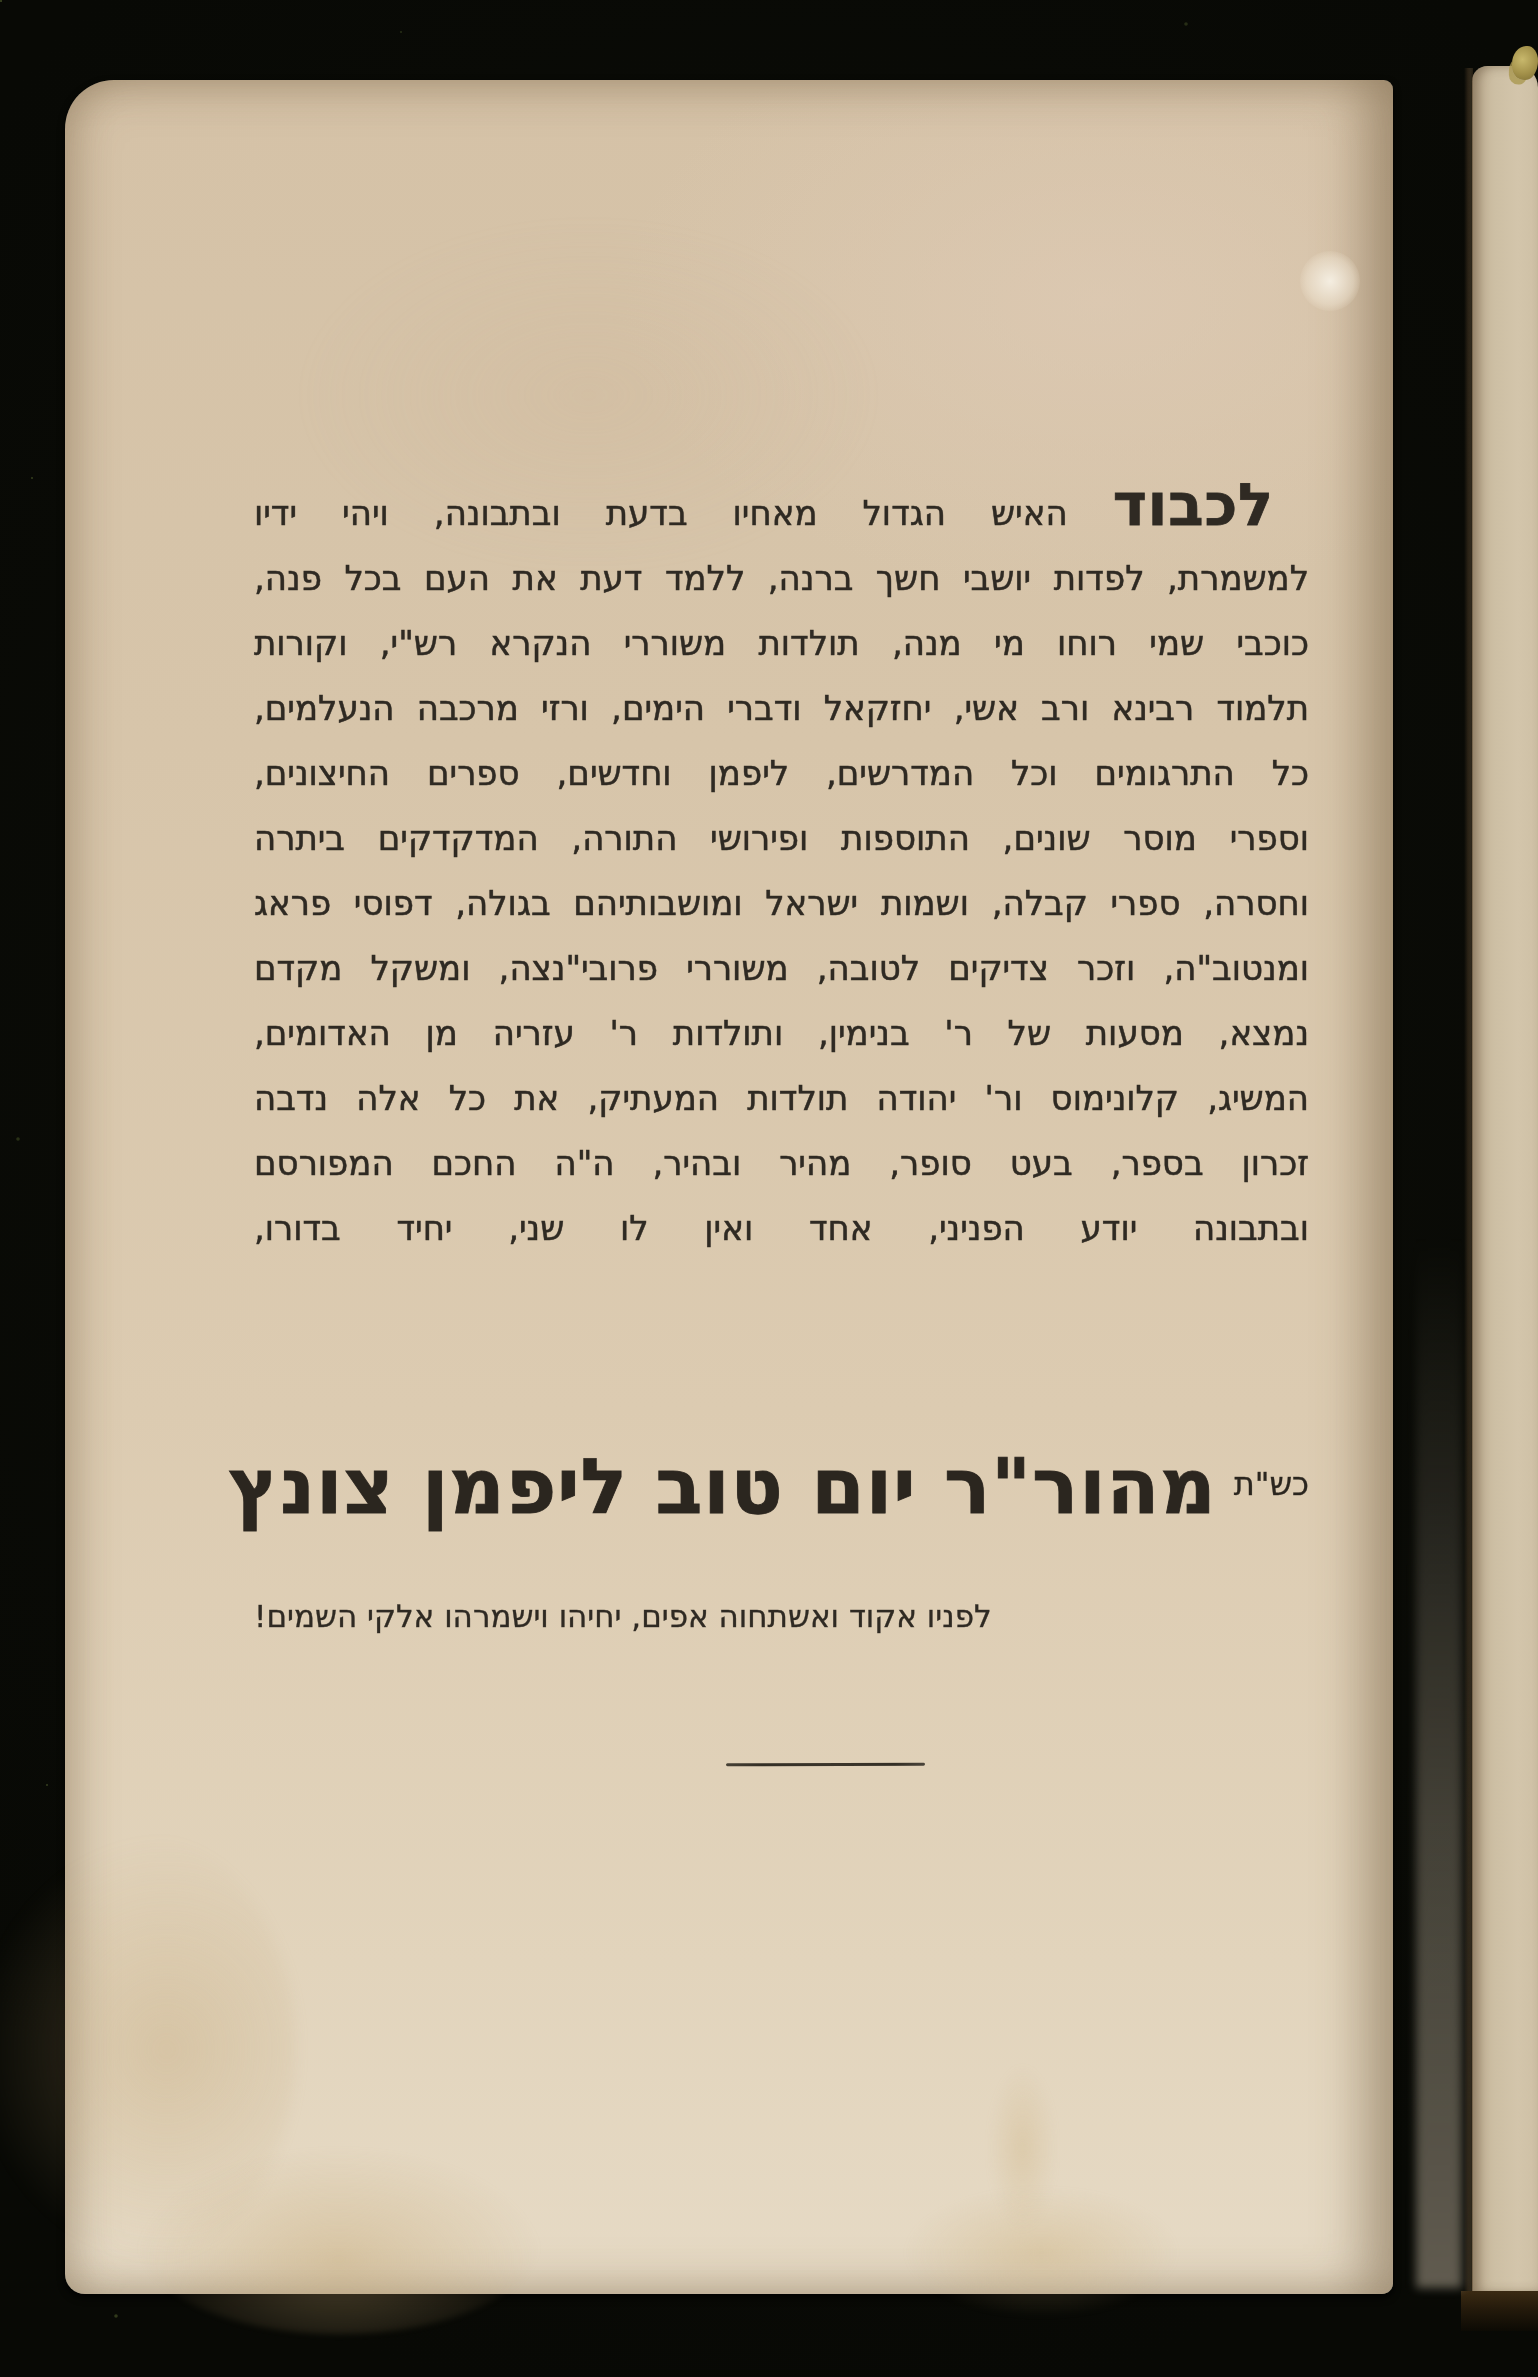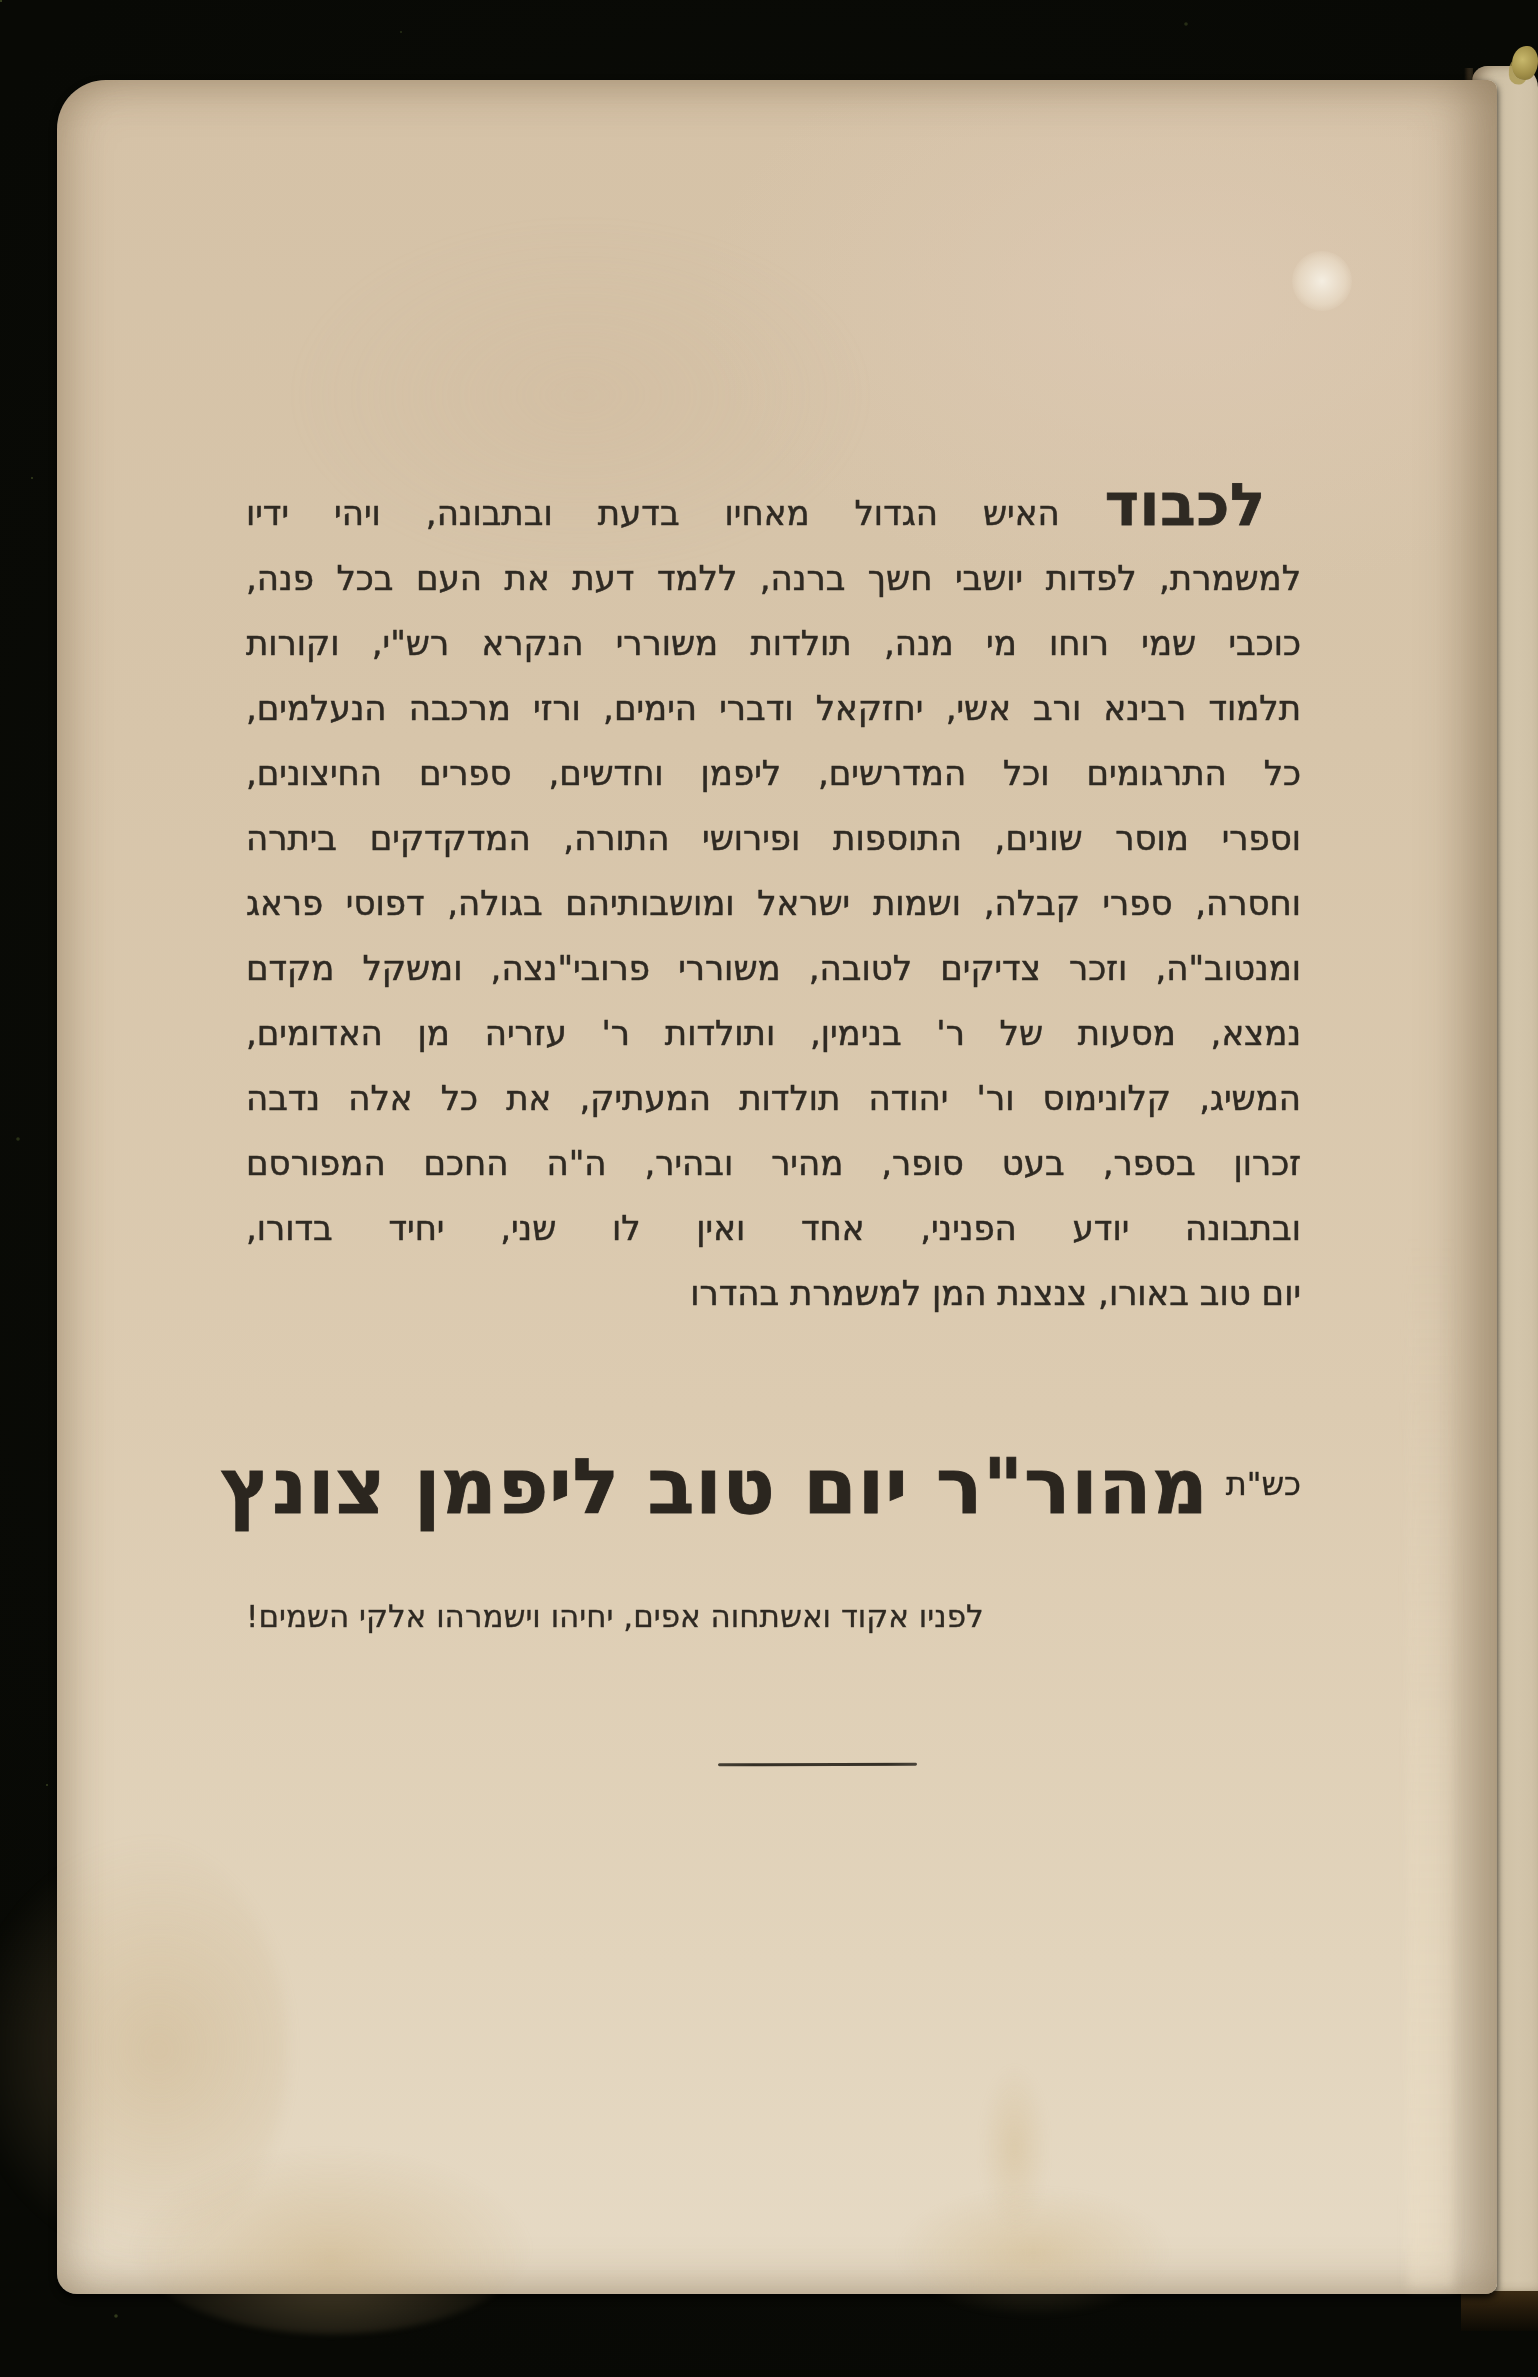--- a/index.html
+++ b/index.html
@@ -23,21 +23,21 @@
     box-shadow:inset 6.2px 0 10.8px rgba(80,62,40,.45);}
   .gutter-crease{position:absolute;left:1464px;top:68px;width:9.2px;height:2224px;
     background:linear-gradient(90deg,rgba(70,54,34,.0),rgba(70,54,34,.55) 45%,rgba(120,100,70,.35) 75%,rgba(70,54,34,.45));}
   .gutter-bottom{position:absolute;left:1461px;top:2291px;width:77px;height:40px;
     background:linear-gradient(180deg,#3a2a13 0%,#241a0b 45%,#0c0a04 100%);}
   .bookmark-thread{position:absolute;left:1512px;top:46px;width:26px;height:34px;
     background:radial-gradient(circle at 40% 40%, #c8b86c 0%, #a3914a 55%, #7d6d33 100%);
     border-radius:58% 42% 50% 50%/55% 45% 60% 40%;
     box-shadow:-6.2px 7.7px 0 -3.1px rgba(170,152,80,.8);}
   
-  .page{position:absolute;left:57px;top:80px;width:1440px;height:2214px;
+  .page{position:absolute;left:65px;top:80px;width:1328px;height:2214px;
     background:
       radial-gradient(ellipse 692px 431px at 78% 10%, rgba(224,204,184,.55), rgba(224,204,184,0) 70%),
       linear-gradient(180deg,#d5c2a7 0%,#d7c5aa 30%,#dccbb1 60%,#e2d4bc 85%,#e6dac5 100%);
     border-radius:49px 9.2px 10.8px 20px;
     box-shadow:inset 0 0 54px rgba(115,92,62,.28),
                inset -40px 0 49px -9.2px rgba(105,84,56,.38),
                inset 23px 0 35px -10.8px rgba(105,84,56,.22),
                0 3.1px 7.7px rgba(0,0,0,.8);}
   .stain{position:absolute;border-radius:50%;pointer-events:none;}
   .stain-a{left:74px;top:2069px;width:400px;height:185px;
@@ -104,21 +104,20 @@
       <div class="ded-line">כוכבי שמי רוחו מי מנה, תולדות משוררי הנקרא רש"י, וקורות</div>
       <div class="ded-line">תלמוד רבינא ורב אשי, יחזקאל ודברי הימים, ורזי מרכבה הנעלמים,</div>
       <div class="ded-line">כל התרגומים וכל המדרשים, ליפמן וחדשים, ספרים החיצונים,</div>
       <div class="ded-line">וספרי מוסר שונים, התוספות ופירושי התורה, המדקדקים ביתרה</div>
       <div class="ded-line">וחסרה, ספרי קבלה, ושמות ישראל ומושבותיהם בגולה, דפוסי פראג</div>
       <div class="ded-line">ומנטוב"ה, וזכר צדיקים לטובה, משוררי פרובי"נצה, ומשקל מקדם</div>
       <div class="ded-line">נמצא, מסעות של ר' בנימין, ותולדות ר' עזריה מן האדומים,</div>
       <div class="ded-line">המשיג, קלונימוס ור' יהודה תולדות המעתיק, את כל אלה נדבה</div>
       <div class="ded-line">זכרון בספר, בעט סופר, מהיר ובהיר, ה"ה החכם המפורסם</div>
       <div class="ded-line">ובתבונה יודע הפניני, אחד ואין לו שני, יחיד בדורו,</div>
-      <div class="ded-line last">יום טוב באורו, צנצנת המן למשמרת בהדרו</div>
     </div>
 
     <div class="honorific">
       <span class="prefix">כש"ת</span><span class="name">מהור"ר יום טוב ליפמן צונץ</span>
     </div>
 
     <div class="blessing">לפניו אקוד ואשתחוה אפים, יחיהו וישמרהו אלקי השמים!</div>
 
     <div class="divider"></div>
   </div>

